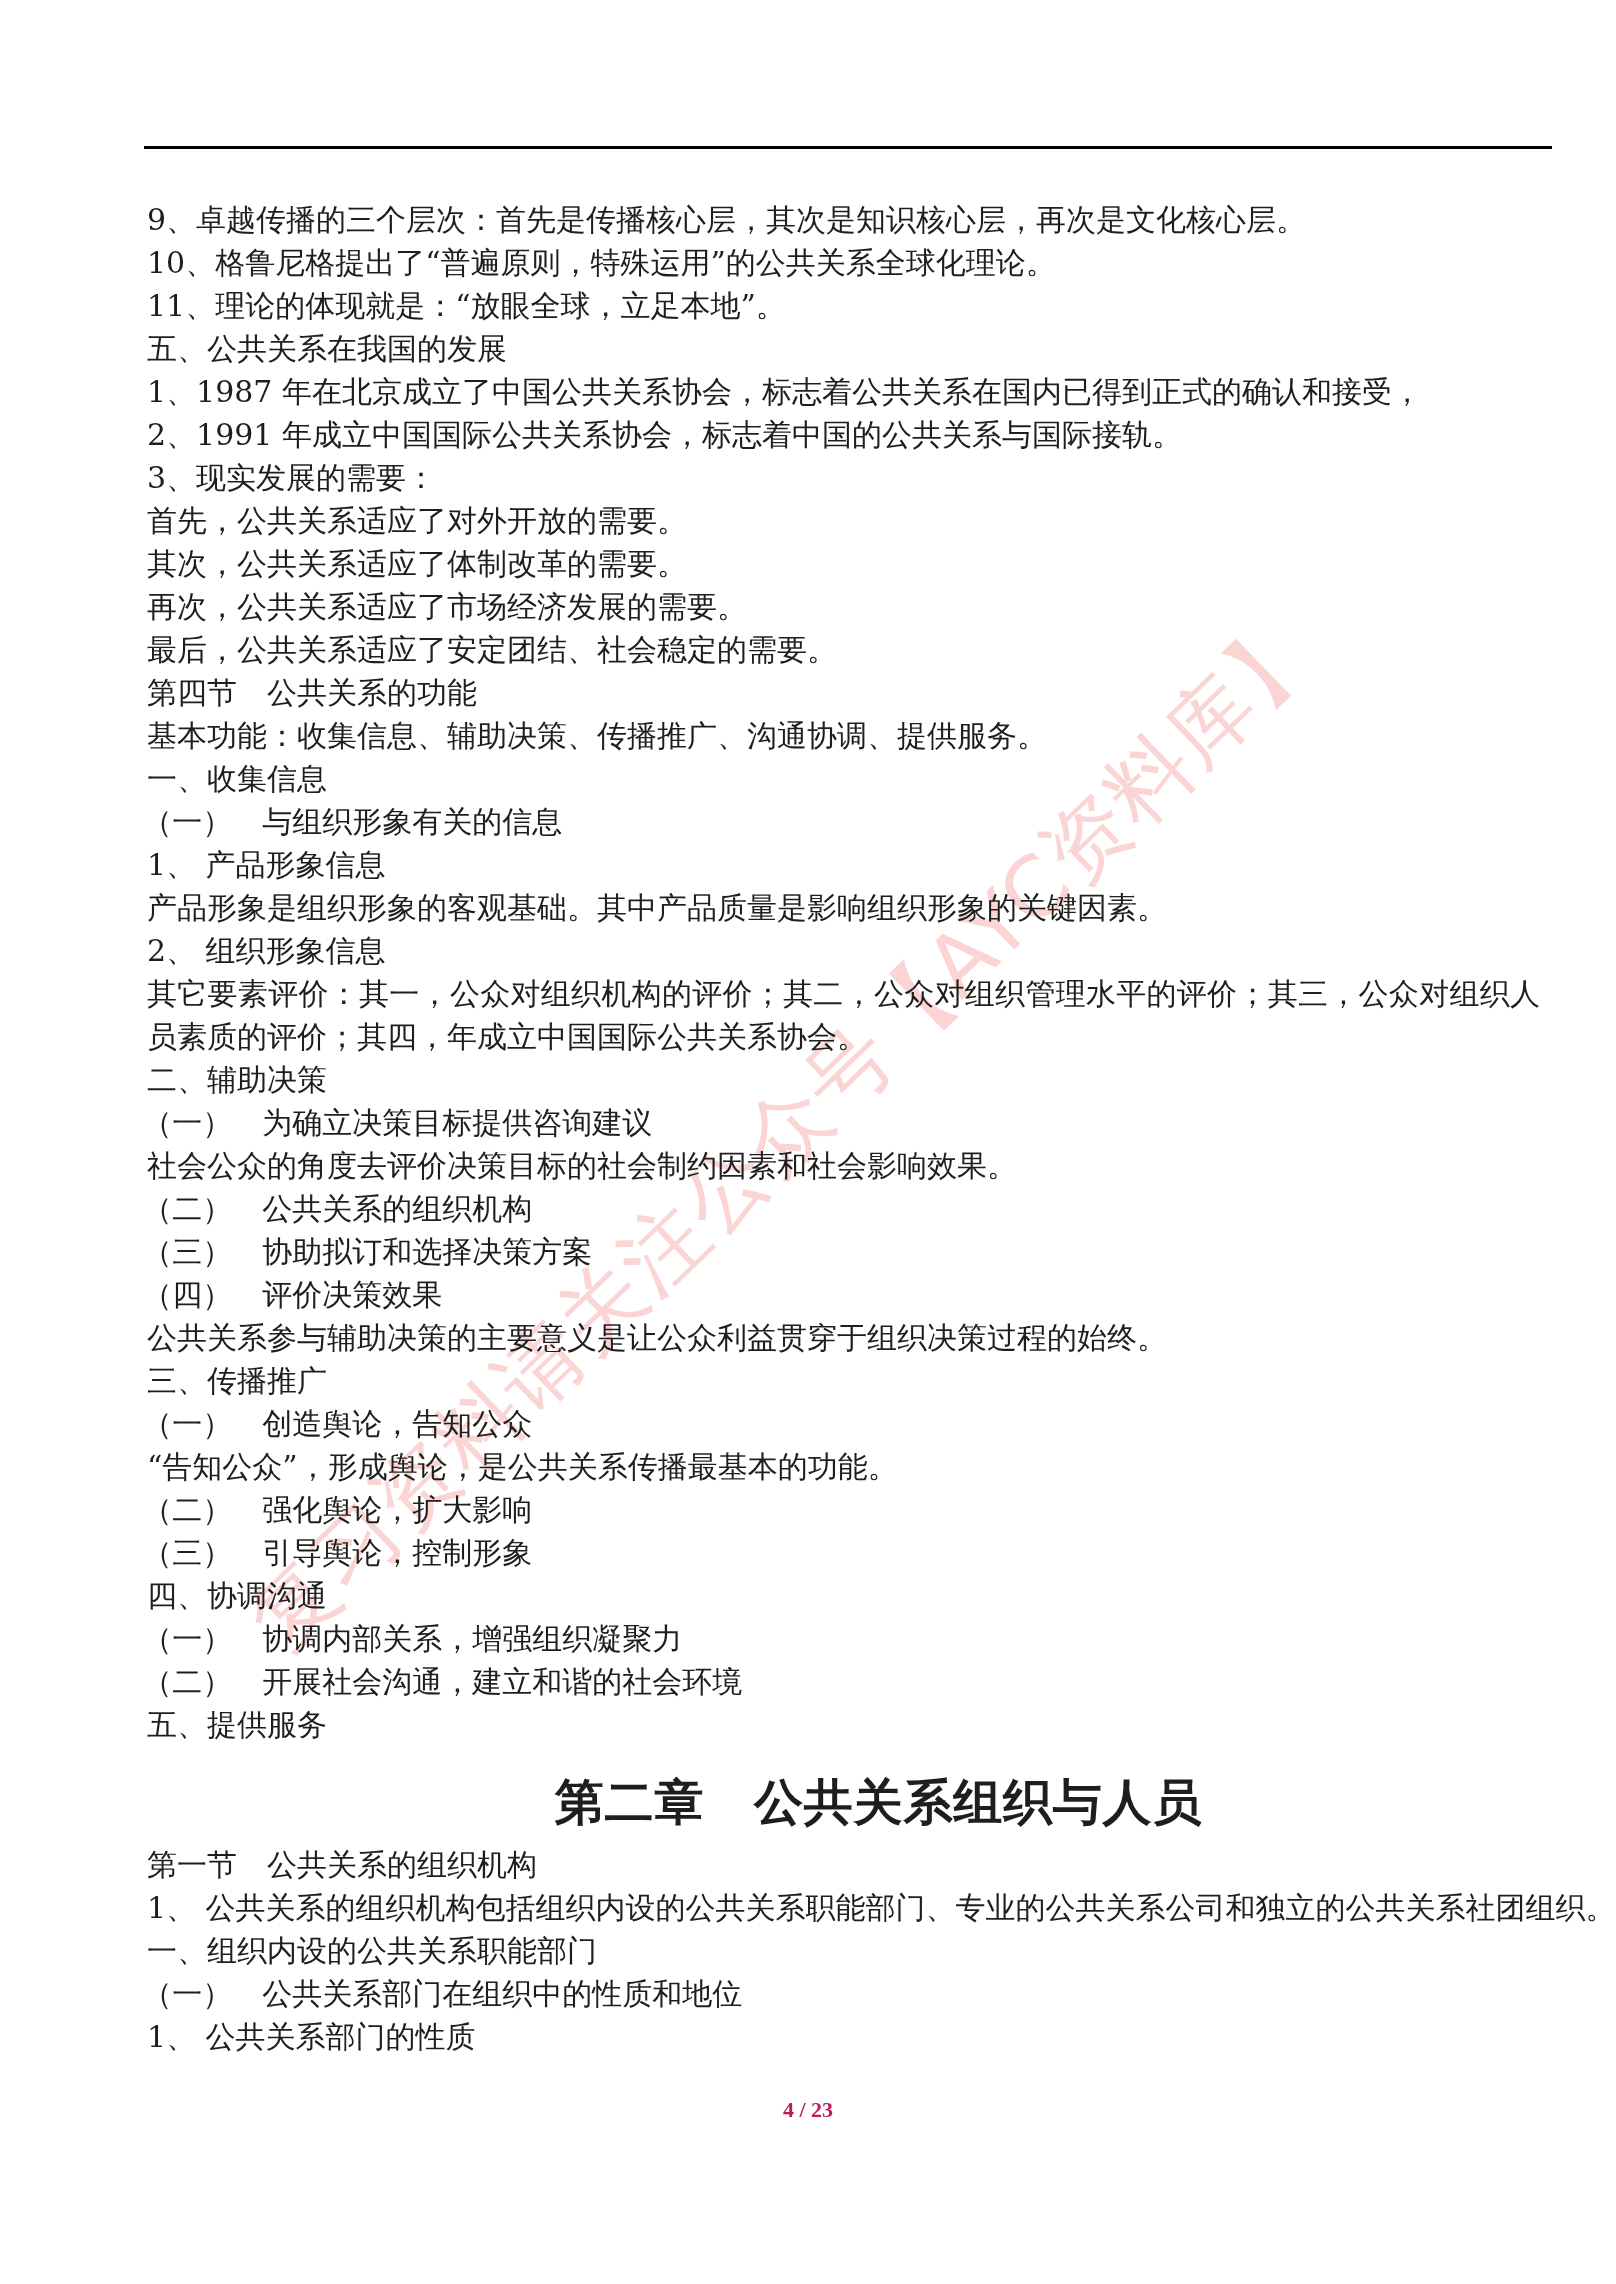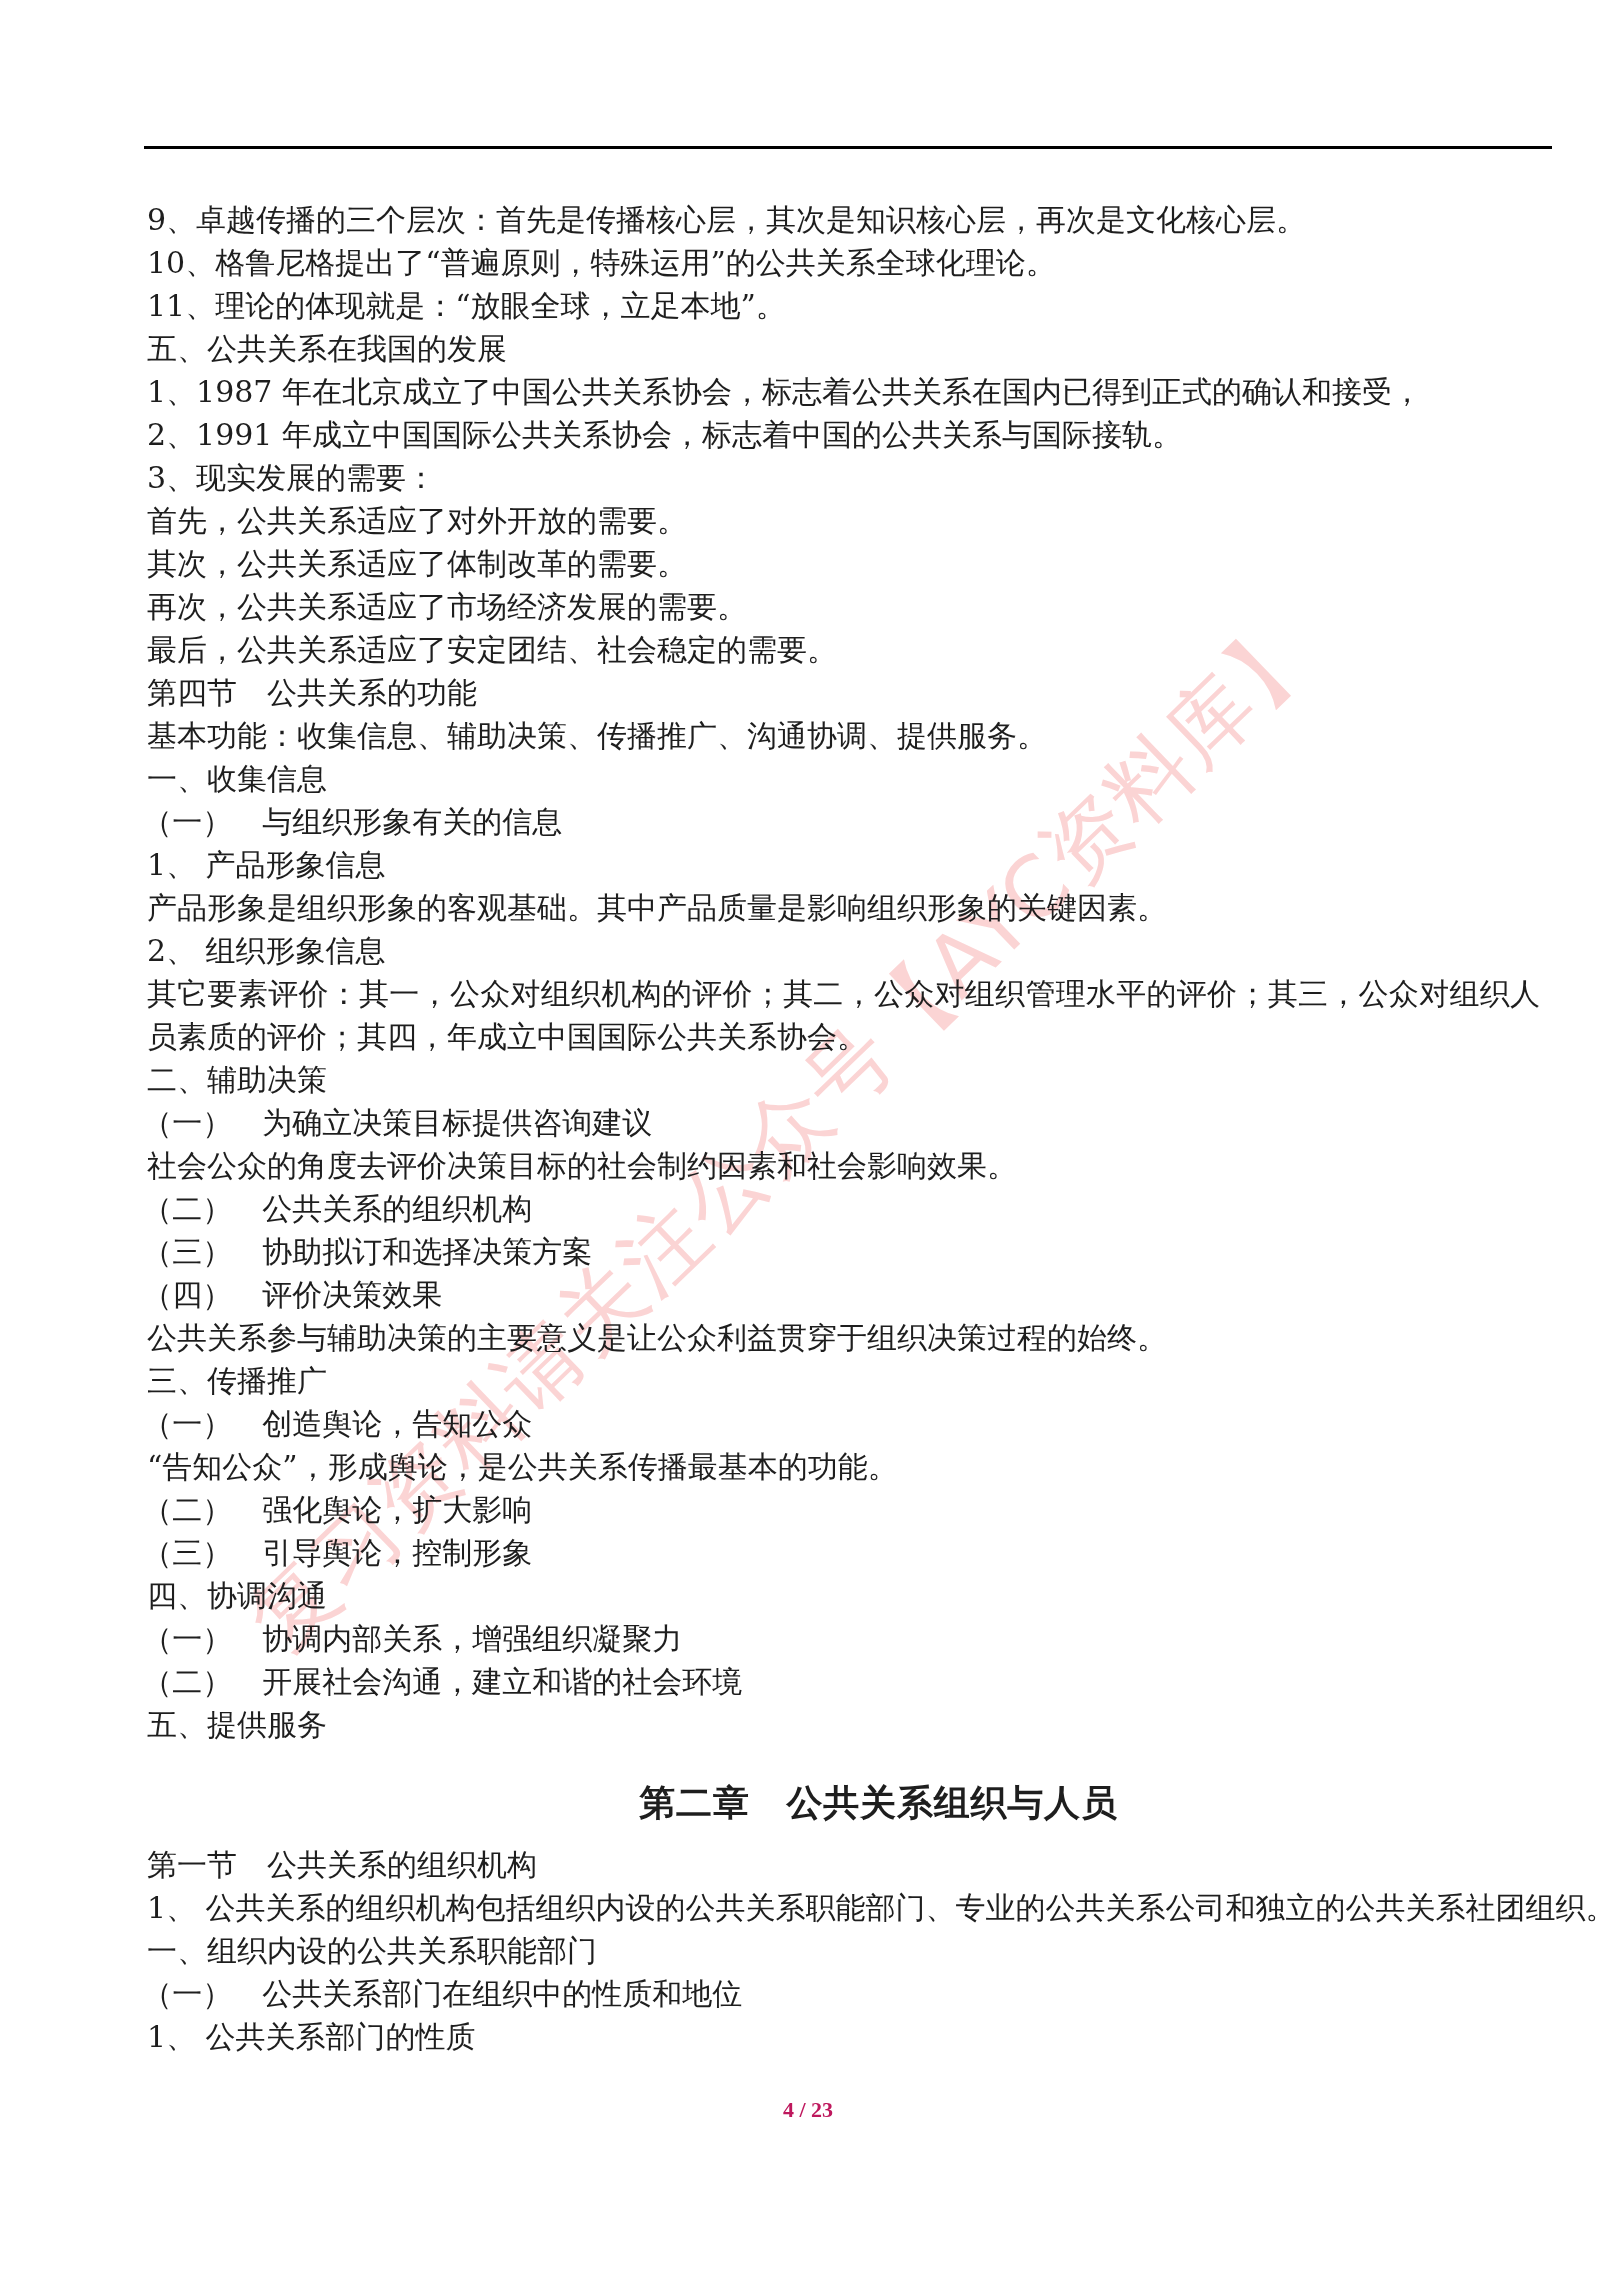--- a/index.html
+++ b/index.html
@@ -30,21 +30,21 @@
       z-index: 1;
     }
     .line {
       font-size: 30px; line-height: 43px; height: 43px;
       white-space: nowrap;
       margin: 0;
     }
     .line.wrap { white-space: normal; height: auto; text-align: justify; width: 1393px; }
     .line.indent-paren { margin-left: -4.7px; }
     .chapter {
-      font-size: 36px; line-height: 47px;
+      font-size: 49px; line-height: 47px;
       text-align: center; margin: 33px 0 17px 0; width: 1393px;
       padding-left: 70px; box-sizing: border-box;
       letter-spacing: 0.8px;
     }
     .page-number {
       position: absolute; left: 0; width: 1616px; top: 2097px;
       text-align: center;
       font-family: "Liberation Serif", "DejaVu Serif", serif;
       font-weight: bold; font-size: 22px; color: #be185d;
     }

